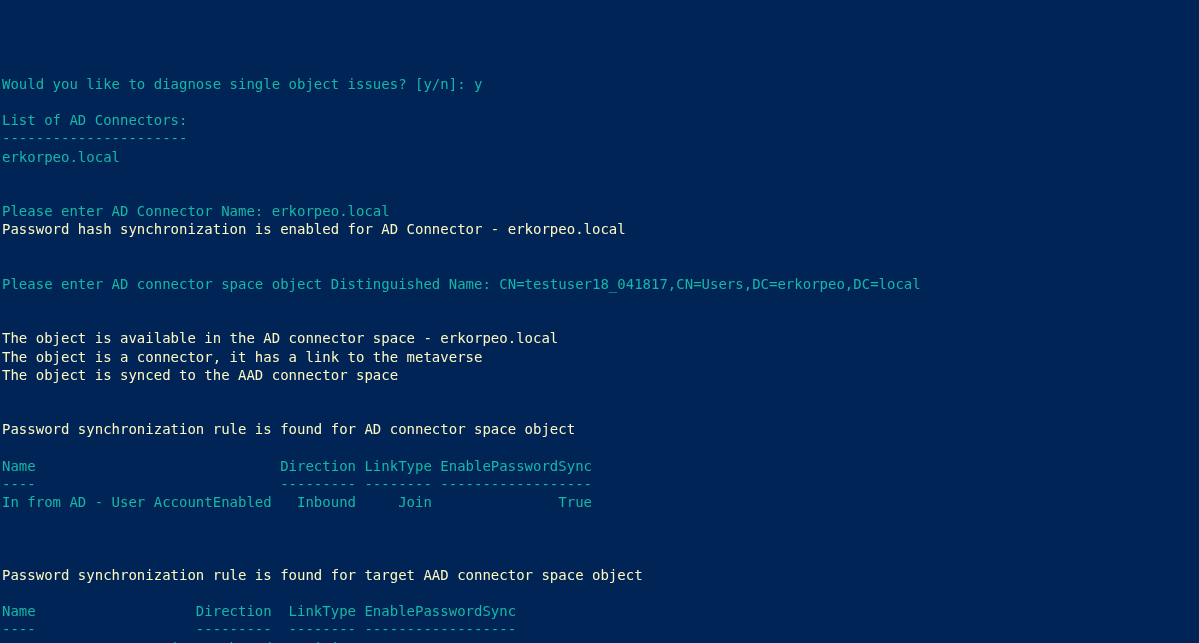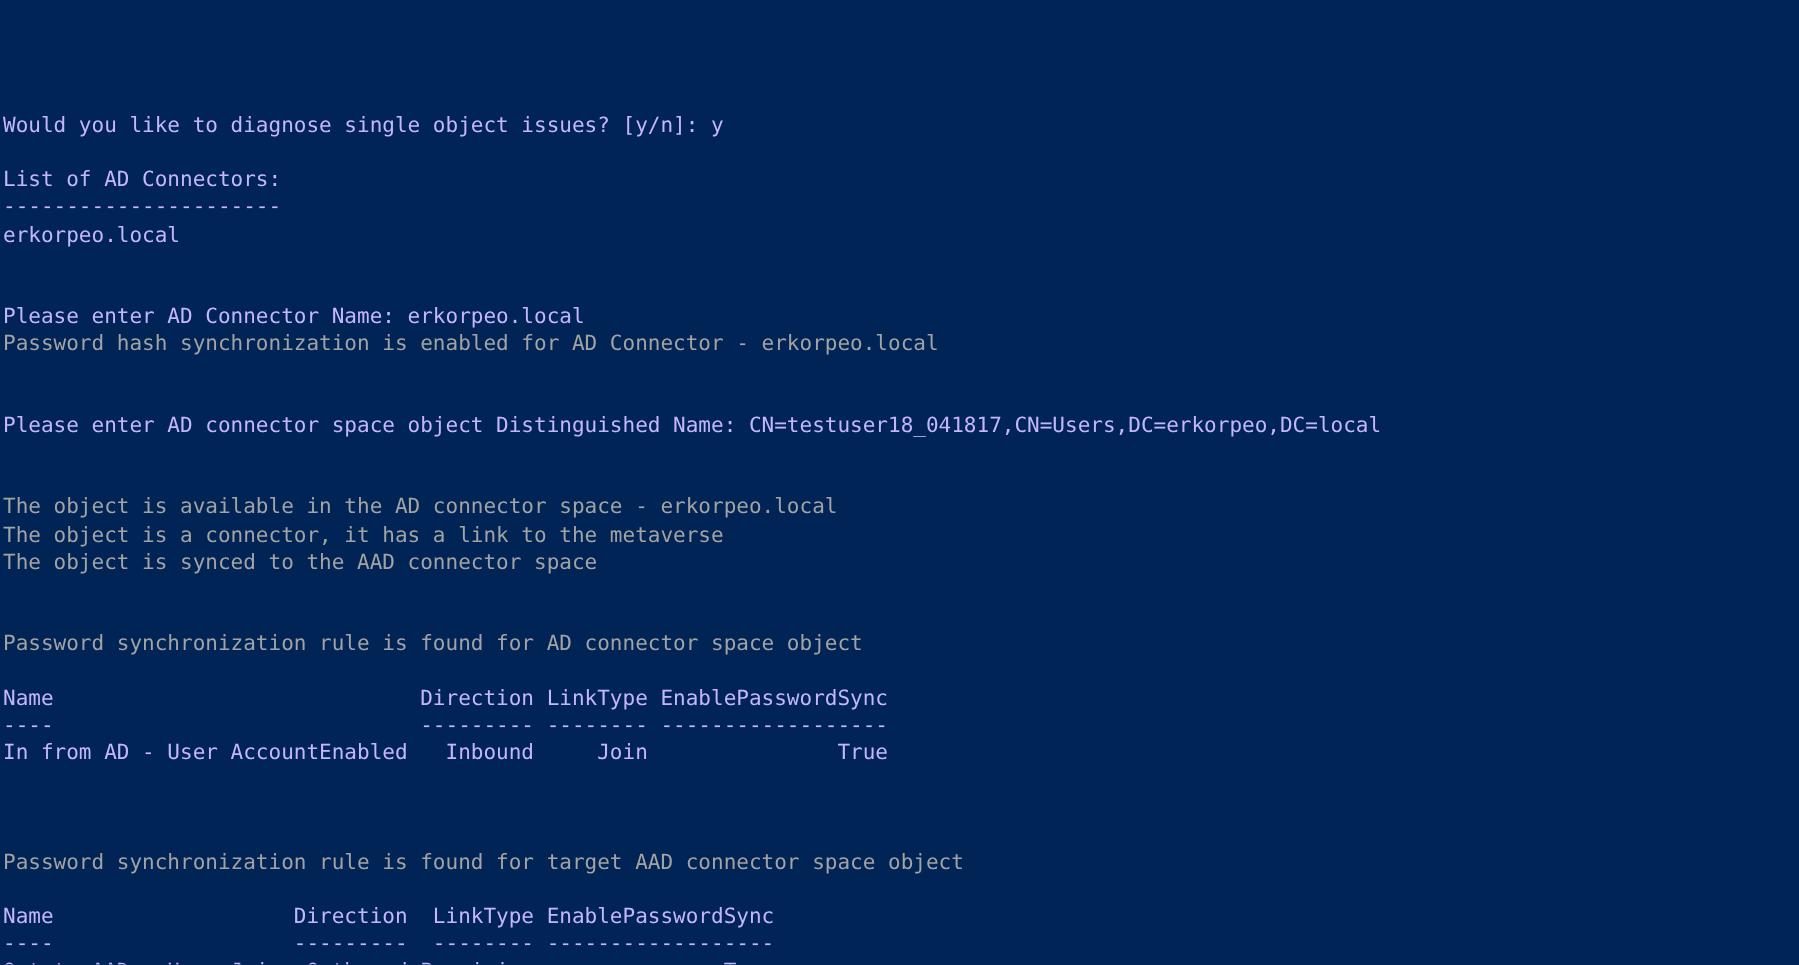--- a/index.html
+++ b/index.html
@@ -16,24 +16,24 @@
       padding: 2px;
       width: 1199px;
       height: 643px;
       overflow: hidden;
       white-space: pre;
     }
     .line {
       display: block;
     }
     .white {
-      color: #c4b5fd;
+      color: #14b8a6;
     }
     .green {
-      color: #a3a3a3;
+      color: #fef9c3;
     }
   </style>
 </head>
 <body>
 
 
 
 <div id="terminal-output"><span class="line white">Would you like to diagnose single object issues? [y/n]: y</span><span class="line white">&nbsp;</span><span class="line white">List of AD Connectors:</span><span class="line white">----------------------</span><span class="line white">erkorpeo.local</span><span class="line white">&nbsp;</span><span class="line white">&nbsp;</span><span class="line white">Please enter AD Connector Name: erkorpeo.local</span><span class="line green">Password hash synchronization is enabled for AD Connector - erkorpeo.local</span><span class="line white">&nbsp;</span><span class="line white">&nbsp;</span><span class="line white">Please enter AD connector space object Distinguished Name: CN=testuser18_041817,CN=Users,DC=erkorpeo,DC=local</span><span class="line white">&nbsp;</span><span class="line white">&nbsp;</span><span class="line green">The object is available in the AD connector space - erkorpeo.local</span><span class="line green">The object is a connector, it has a link to the metaverse</span><span class="line green">The object is synced to the AAD connector space</span><span class="line white">&nbsp;</span><span class="line white">&nbsp;</span><span class="line green">Password synchronization rule is found for AD connector space object</span><span class="line white">&nbsp;</span><span class="line white">Name                             Direction LinkType EnablePasswordSync</span><span class="line white">----                             --------- -------- ------------------</span><span class="line white">In from AD - User AccountEnabled   Inbound     Join               True</span><span class="line white">&nbsp;</span><span class="line white">&nbsp;</span><span class="line white">&nbsp;</span><span class="line green">Password synchronization rule is found for target AAD connector space object</span><span class="line white">&nbsp;</span><span class="line white">Name                   Direction  LinkType EnablePasswordSync</span><span class="line white">----                   ---------  -------- ------------------</span><span class="line white">Out to AAD - User Join  Outbound Provision               True</span></div>
 
 

